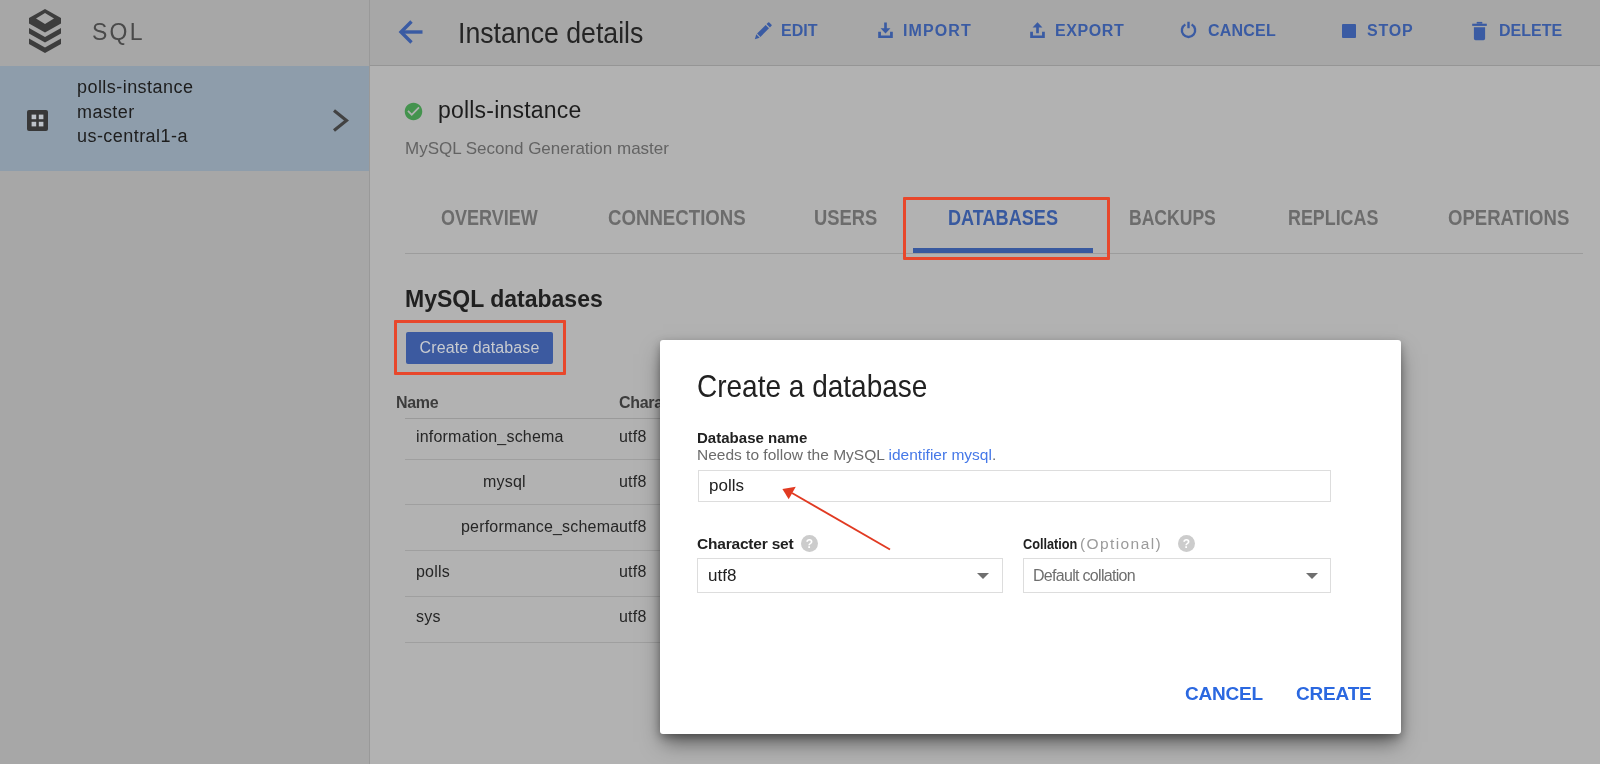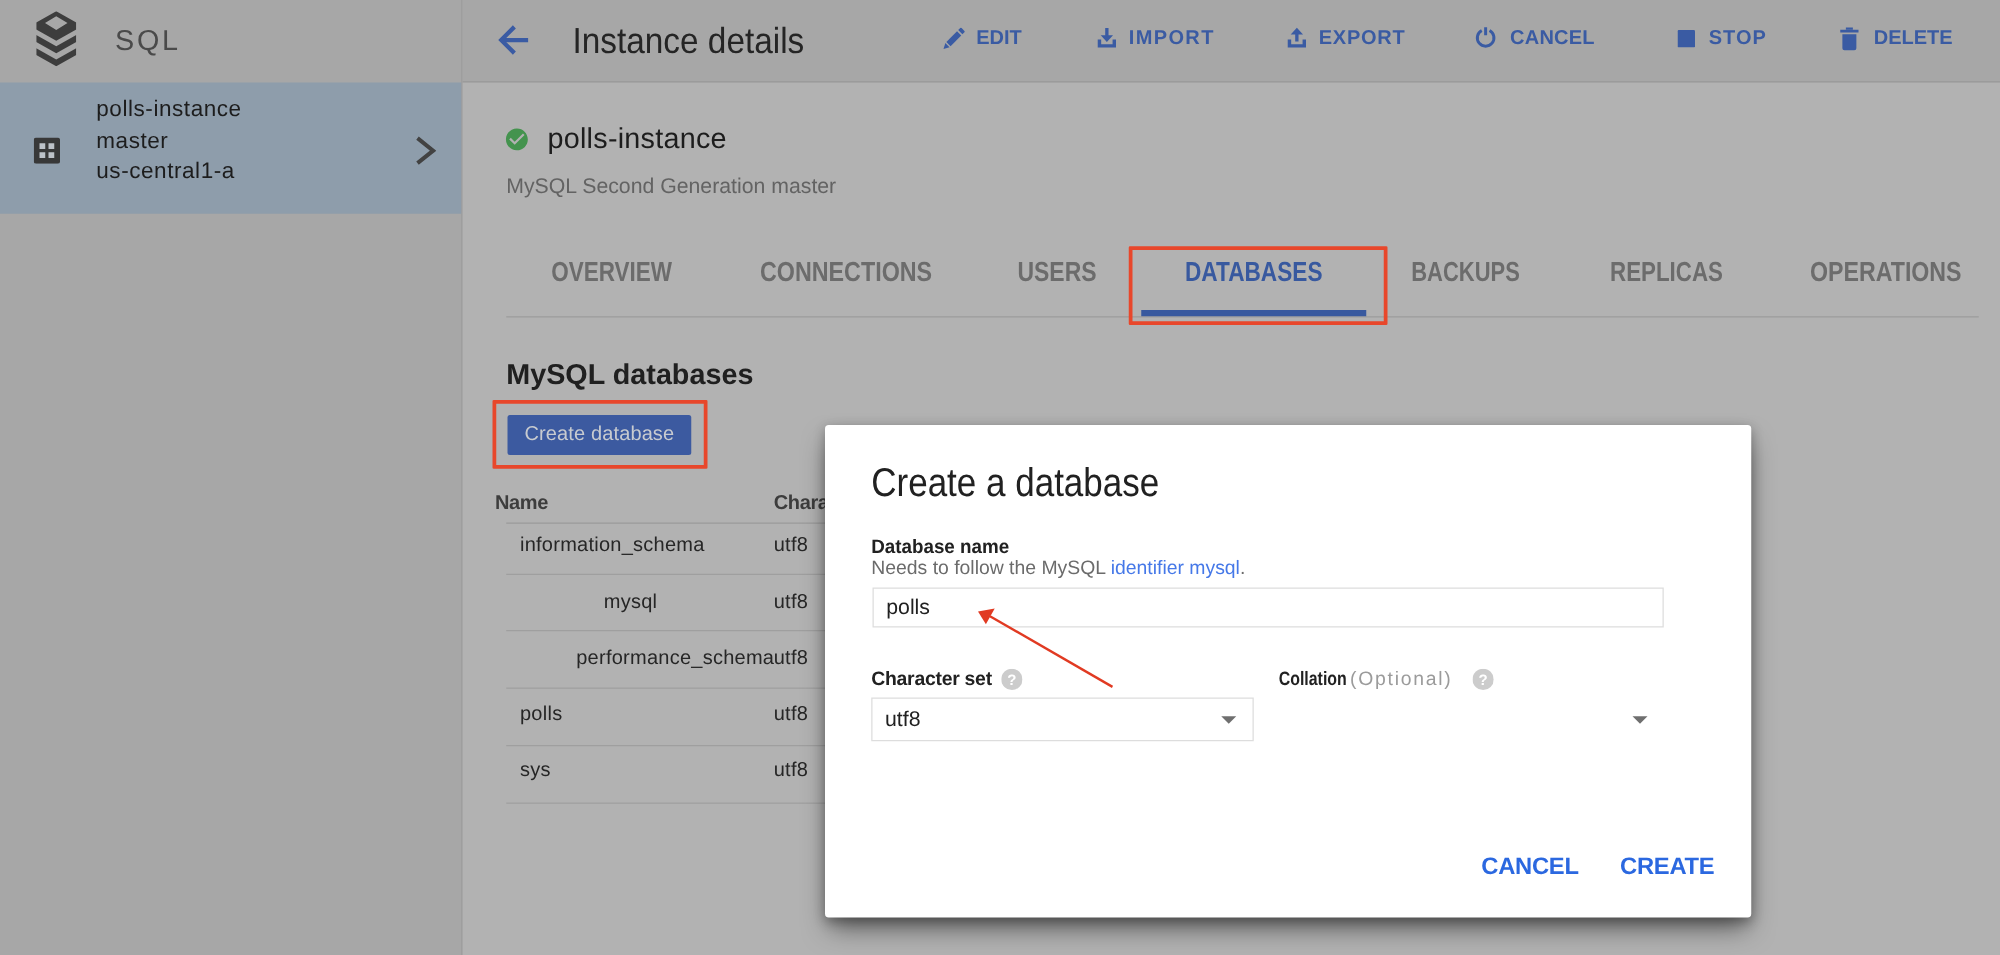--- a/index.html
+++ b/index.html
@@ -160,20 +160,22 @@
   <div class="abs" id="t-coll1" style="left:1023px;top:535px;font-size:15.5px;font-weight:bold;color:#212121;transform:scaleX(0.82);transform-origin:left center;white-space:nowrap;">Collation</div>
   <div class="abs" id="t-coll2" style="left:1080px;top:535px;font-size:15.5px;letter-spacing:1.4px;color:#9b9b9b;white-space:nowrap;">(Optional)</div>
   <svg class="abs" style="left:1178px;top:535px;" width="17" height="17" viewBox="0 0 17 17">
     <circle cx="8.5" cy="8.5" r="8.5" fill="#cccccc"></circle>
     <text x="8.5" y="13" font-size="12" font-weight="bold" fill="#ffffff" text-anchor="middle" font-family="Liberation Sans">?</text>
   </svg>
 
   <div class="abs" style="left:697px;top:558px;width:306px;height:35px;box-sizing:border-box;border:1px solid #dddddd;background:#fff;
        display:flex;align-items:center;padding-left:10px;font-size:17px;color:#212121;">utf8</div>
   <div class="abs caret" style="left:977px;top:572.5px;"></div>
+  <div class="abs" style="left:1023px;top:558px;width:308px;height:35px;box-sizing:border-box;border:1px solid #dddddd;background:#fff;
+       display:flex;align-items:center;padding-left:9px;font-size:16px;letter-spacing:-0.7px;color:#6e6e6e;">Default collation</div>
   <div class="abs caret" style="left:1305.5px;top:572.5px;"></div>
 
   <div class="abs diagbtn" style="left:1185px;">CANCEL</div>
   <div class="abs diagbtn" style="left:1296px;">CREATE</div>
 
   <svg class="abs" style="left:775px;top:480px;" width="120" height="75" viewBox="0 0 120 75">
     <line x1="115" y1="69.5" x2="17" y2="13" stroke="#e13a22" stroke-width="1.9"></line>
     <path d="M7.4 9.1 L20.8 6.7 L13.7 19.3 Z" fill="#e13a22"></path>
   </svg>
 

